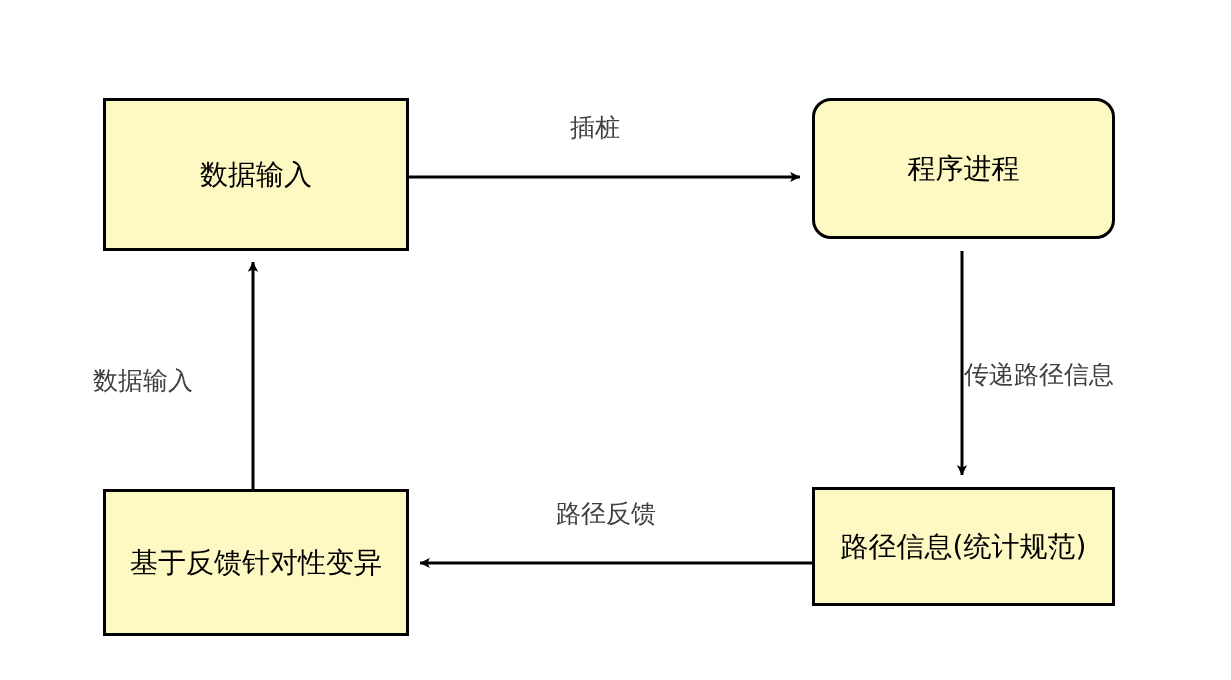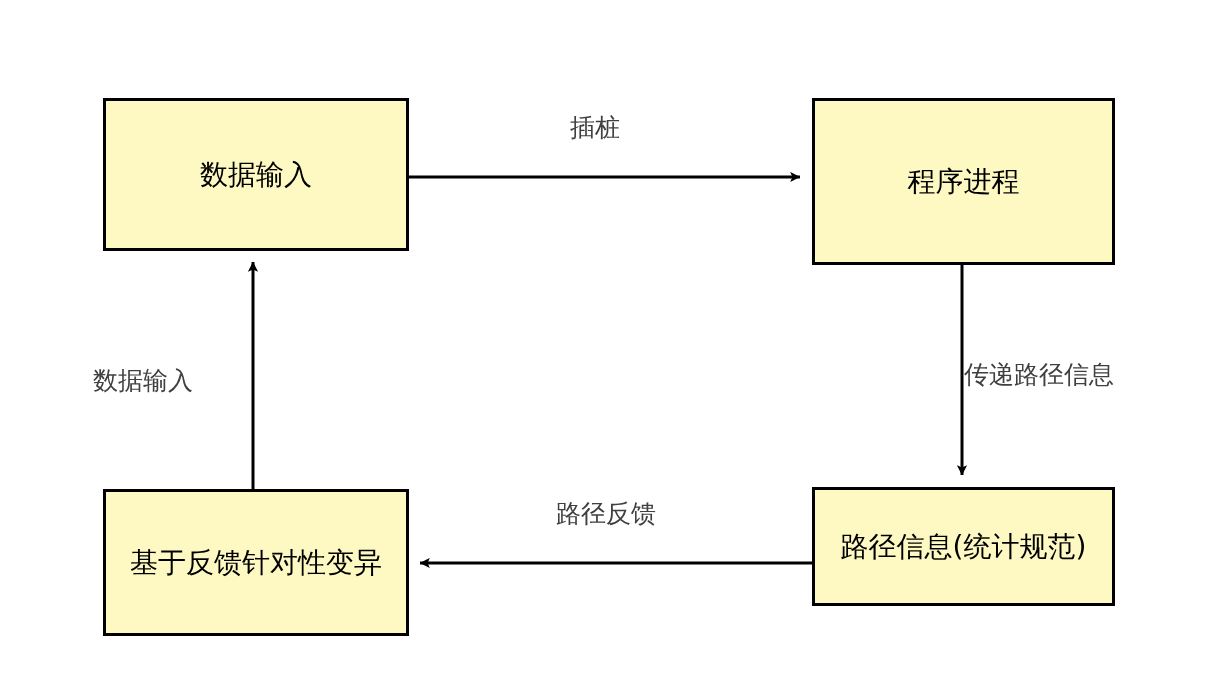--- a/index.html
+++ b/index.html
@@ -39,21 +39,21 @@
   }
   .edge-label {
     position: absolute;
     font-size: 25px;
     color: #404040;
     white-space: nowrap;
     user-select: none;
   }
   
   #node-data-input      { left: 103px; top: 98px;  width: 306px; height: 153px; }
-  #node-program-process { left: 812px; top: 98px;  width: 303px; height: 167px; }
+  #node-program-process { left: 812px; top: 98px;  width: 303px; height: 141px; border-radius: 19px; }
   #node-path-info       { left: 812px; top: 487px; width: 303px; height: 119px; }
   #node-mutation        { left: 103px; top: 489px; width: 306px; height: 147px; }
   
   #label-instrumentation { left: 570px; top: 111px; }
   #label-pass-path-info  { left: 964px; top: 358px; text-align: center; }
   #label-path-feedback   { left: 556px; top: 497px; }
   #label-data-generation { left: 93px;  top: 364px; }
 </style>
 </head>
 <body>

